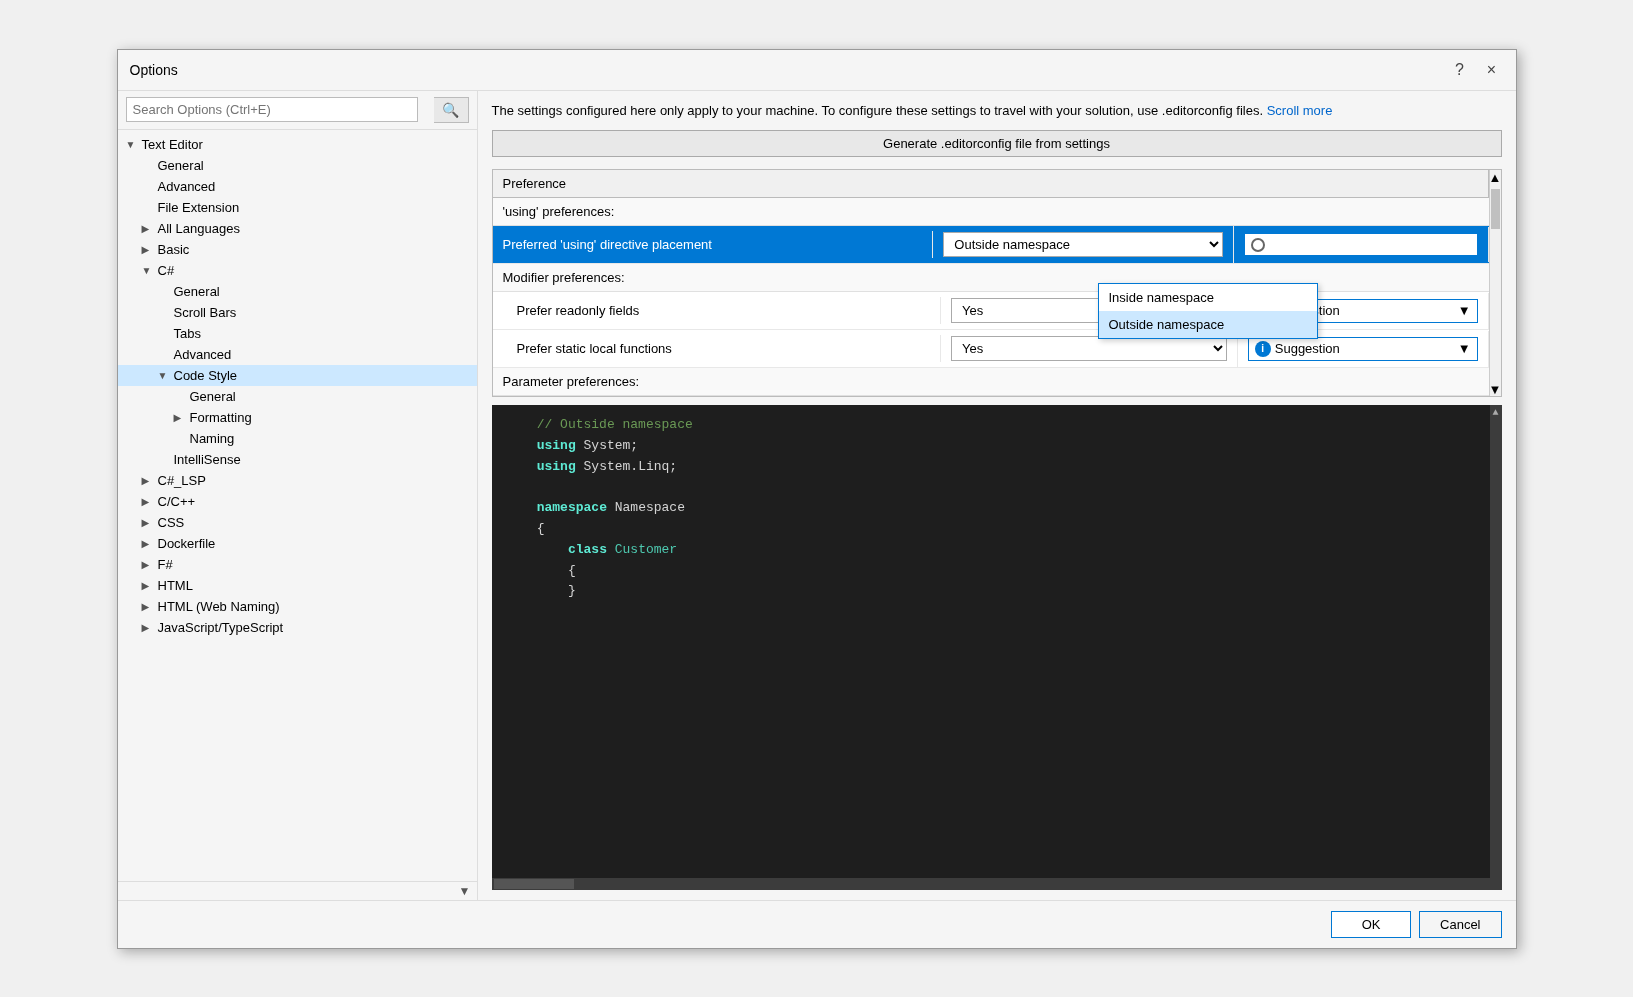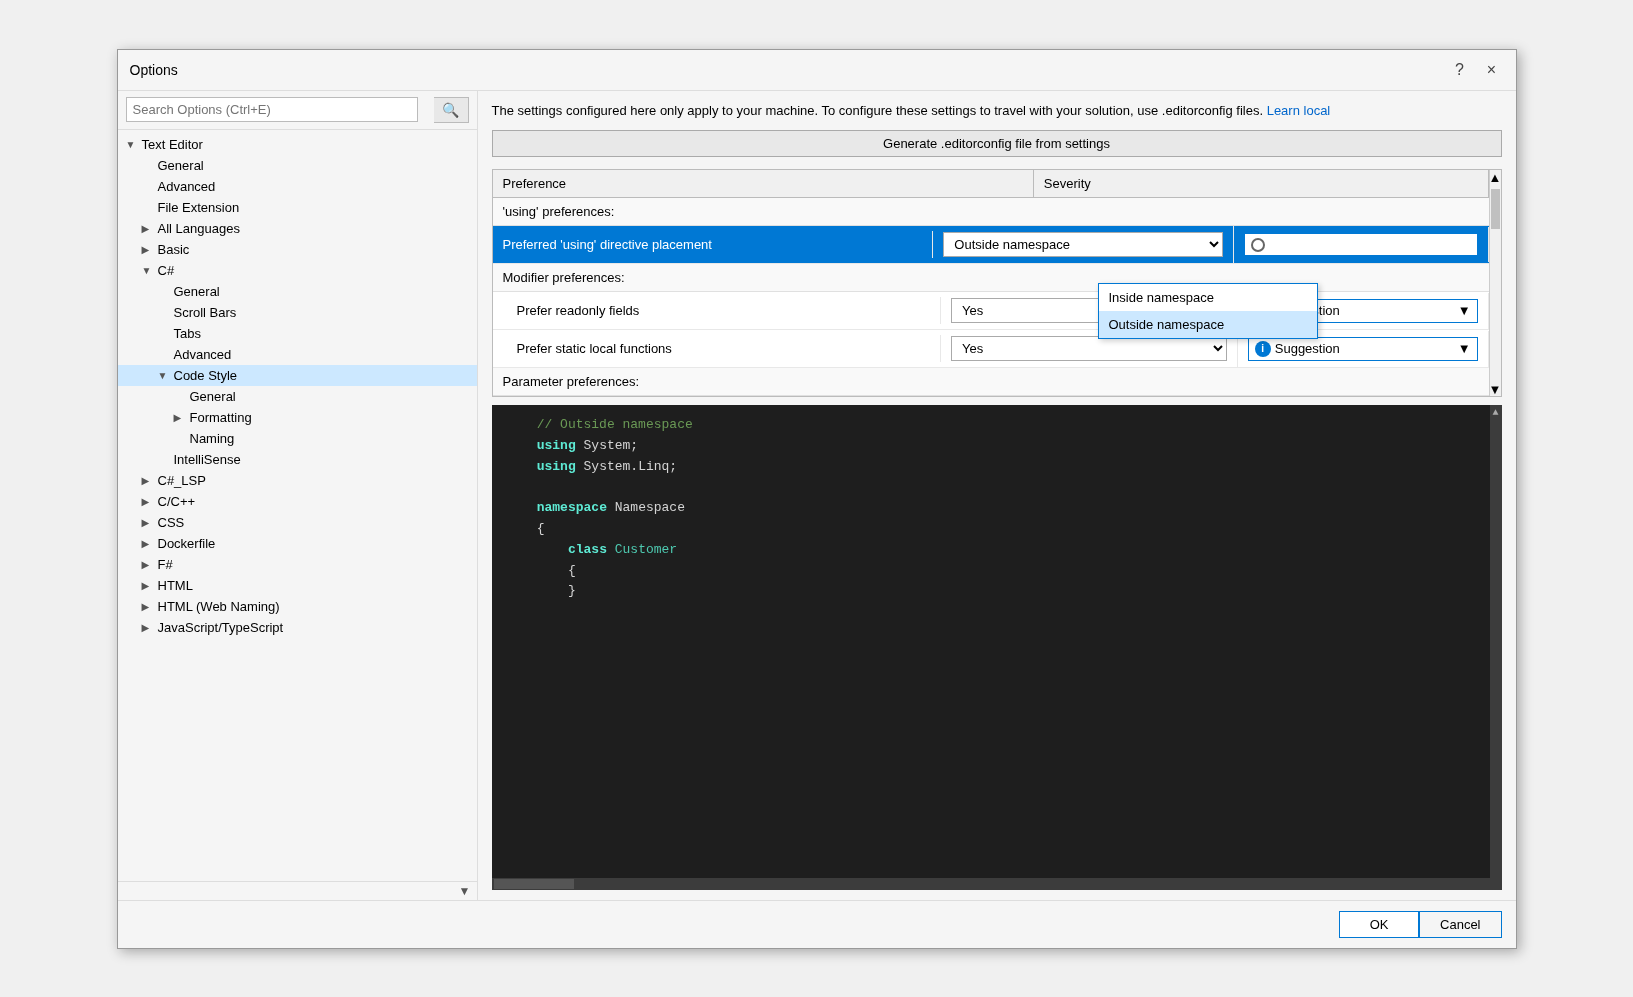--- a/index.html
+++ b/index.html
@@ -268,20 +268,21 @@
     .code-line { line-height: 1.6; white-space: pre; }
     .c-comment { color: #6a9955; }
     .c-keyword { color: #5eead4; font-weight: bold; }
     .c-class { color: #4ec9b0; }
     .c-white { color: #d4d4d4; }
     
     .dialog-footer {
       padding: 10px 14px;
       display: flex;
       justify-content: flex-end;
+      gap: 8px;
       background: #f5f5f5;
       border-top: 1px solid #ddd;
     }
     .footer-btn {
       padding: 5px 20px;
       border: 1px solid #0078d4;
       background: #f5f5f5;
       font-size: 13px;
       cursor: pointer;
       min-width: 80px;
@@ -414,28 +415,27 @@
         </div>
       </div>
       <div style="display:flex;justify-content:flex-end;padding:2px 6px;border-top:1px solid #ddd;">
         <button class="sidebar-scroll-arrow">▼</button>
       </div>
     </div>
 
     <div class="content">
       <div class="info-text">
         <span>The settings configured here only apply to your machine. To configure these settings to travel with your solution, use .editorconfig files.</span>
-        <a href="#">Learn local</a>
+        <a href="#">Scroll more</a>
       </div>
       <button class="gen-btn">Generate .editorconfig file from settings</button>
 
       <div class="table-container" style="position:relative;">
         <div class="table-header">
           <div class="th th-pref">Preference</div>
-          <div class="th th-sev">Severity</div>
           <div style="width:12px;background:#f0f0f0;border-left:1px solid #bbb;"></div>
         </div>
         <div class="table-body">
 
           <div class="table-group-header">
             <span>'using' preferences:</span>
           </div>
 
           <div class="table-row row-selected" style="position:relative;">
             <div class="td td-desc">Preferred 'using' directive placement</div>

